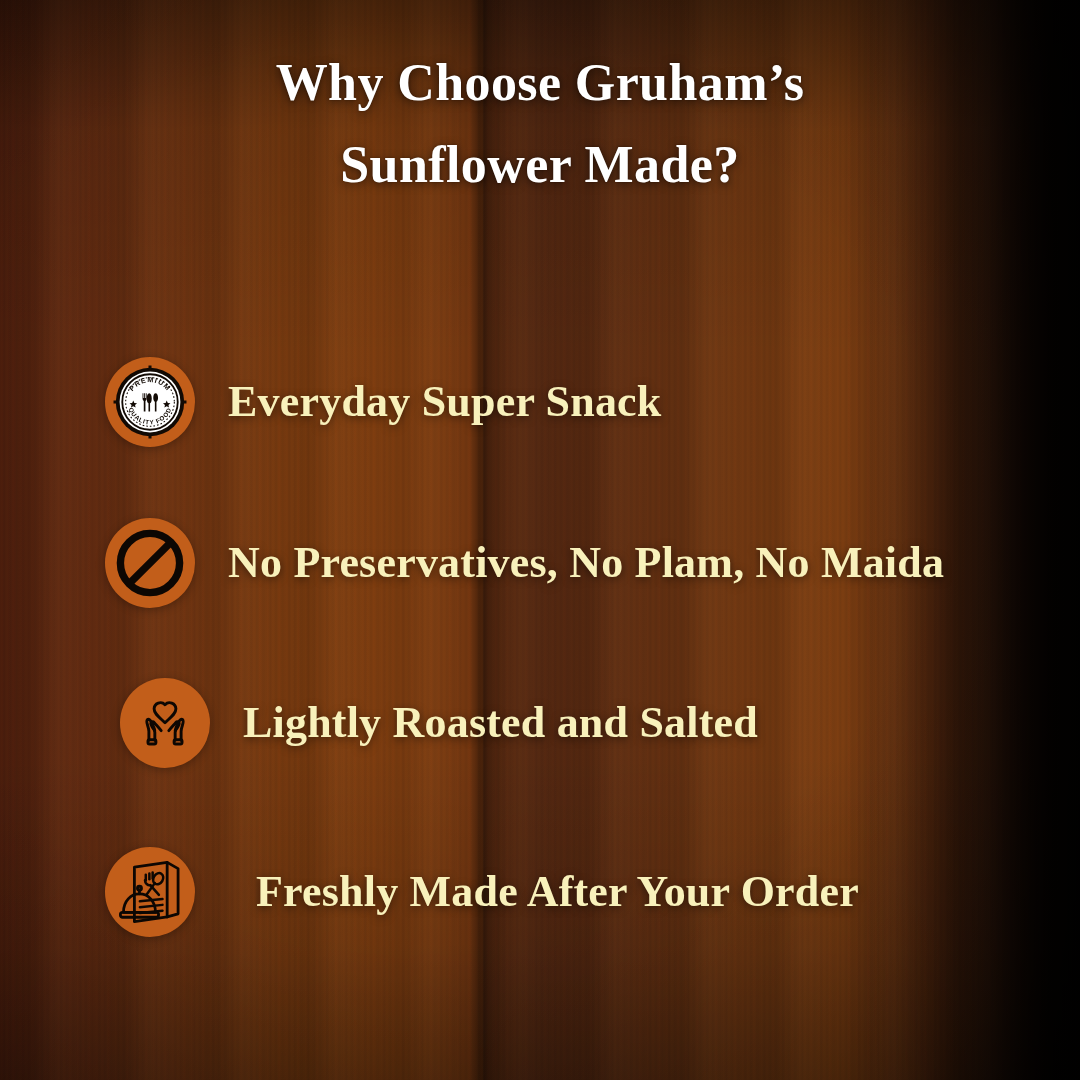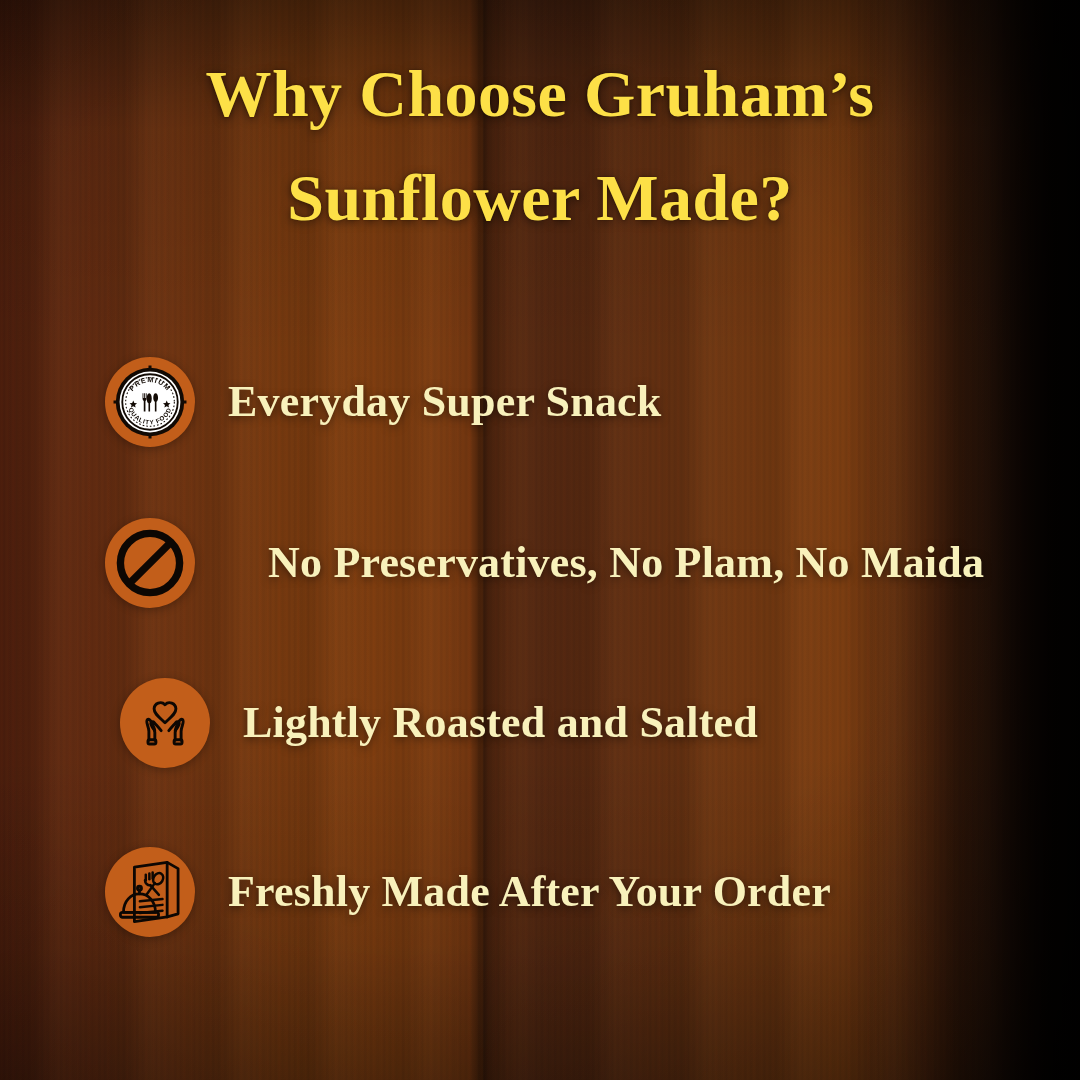--- a/index.html
+++ b/index.html
@@ -108,45 +108,45 @@
   
   #headline{
     position:absolute;
     left:0;right:0;top:42px;
     text-align:center;
     padding:0 40px;
     box-sizing:border-box;
   }
   #headline .hl-line{
     display:block;
-    color:#fde047;
+    color:#ffffff;
     font-family:"Liberation Serif", serif;
-    font-size:66px;
+    font-size:52px;
     font-weight:700;
     line-height:1.58;
     letter-spacing:.4px;
     text-shadow:0 2px 10px rgba(0,0,0,.55), 0 0 2px rgba(0,0,0,.35);
     white-space:nowrap;
   }
 
   
   #features{
     position:absolute;
     left:0;top:322px;
     width:1080px;
   }
   .feature-row{
     position:relative;
     height:160px;
     display:flex;
     align-items:center;
   }
-  .feature-row.r1{height:162px;gap:40px;}
+  .feature-row.r1{height:162px;}
   .feature-row.r2{height:158px;margin-left:15px;}
-  .feature-row.r3{height:180px;}
+  .feature-row.r3{height:180px;gap:28px;}
 
   .icon-badge{
     position:relative;
     flex:0 0 auto;
     width:90px;height:90px;
     margin-left:105px;
     border-radius:50%;
     background:#c25e1a;
     display:flex;align-items:center;justify-content:center;
     box-shadow:0 2px 10px rgba(0,0,0,.30);

